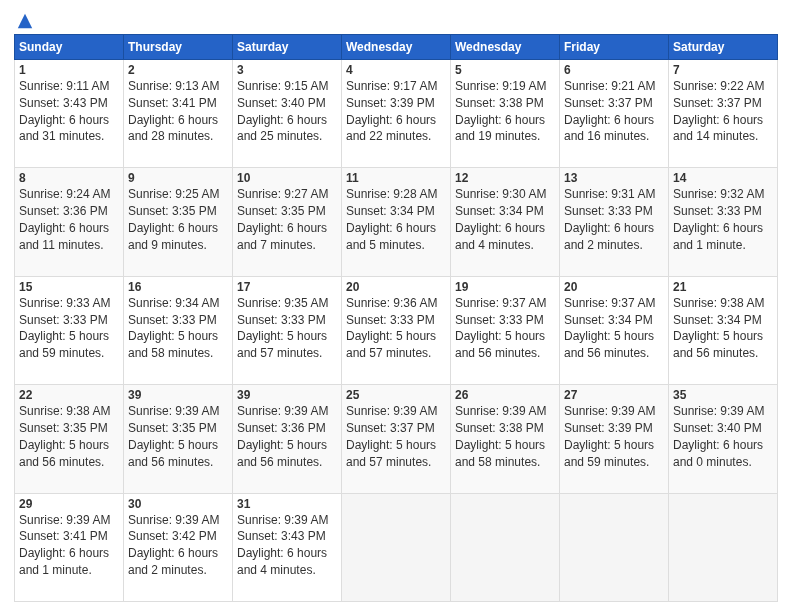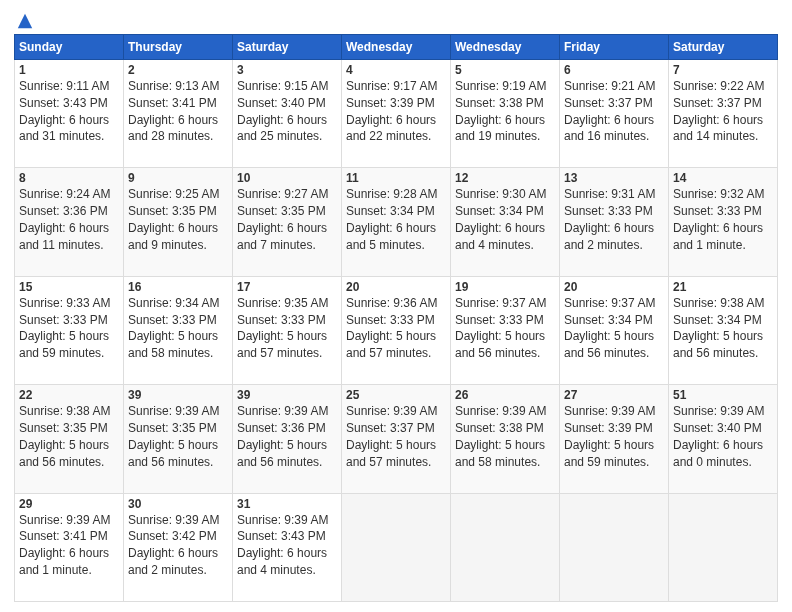--- a/index.html
+++ b/index.html
@@ -246,21 +246,21 @@
           </td>
           <td>
             <span class="day-num">26</span>
             <div class="day-info">Sunrise: 9:39 AM<br>Sunset: 3:38 PM<br>Daylight: 5 hours<br>and 58 minutes.</div>
           </td>
           <td>
             <span class="day-num">27</span>
             <div class="day-info">Sunrise: 9:39 AM<br>Sunset: 3:39 PM<br>Daylight: 5 hours<br>and 59 minutes.</div>
           </td>
           <td>
-            <span class="day-num">51</span>
+            <span class="day-num">35</span>
             <div class="day-info">Sunrise: 9:39 AM<br>Sunset: 3:40 PM<br>Daylight: 6 hours<br>and 0 minutes.</div>
           </td>
         </tr>
         <tr>
           <td>
             <span class="day-num">29</span>
             <div class="day-info">Sunrise: 9:39 AM<br>Sunset: 3:41 PM<br>Daylight: 6 hours<br>and 1 minute.</div>
           </td>
           <td>
             <span class="day-num">30</span>

